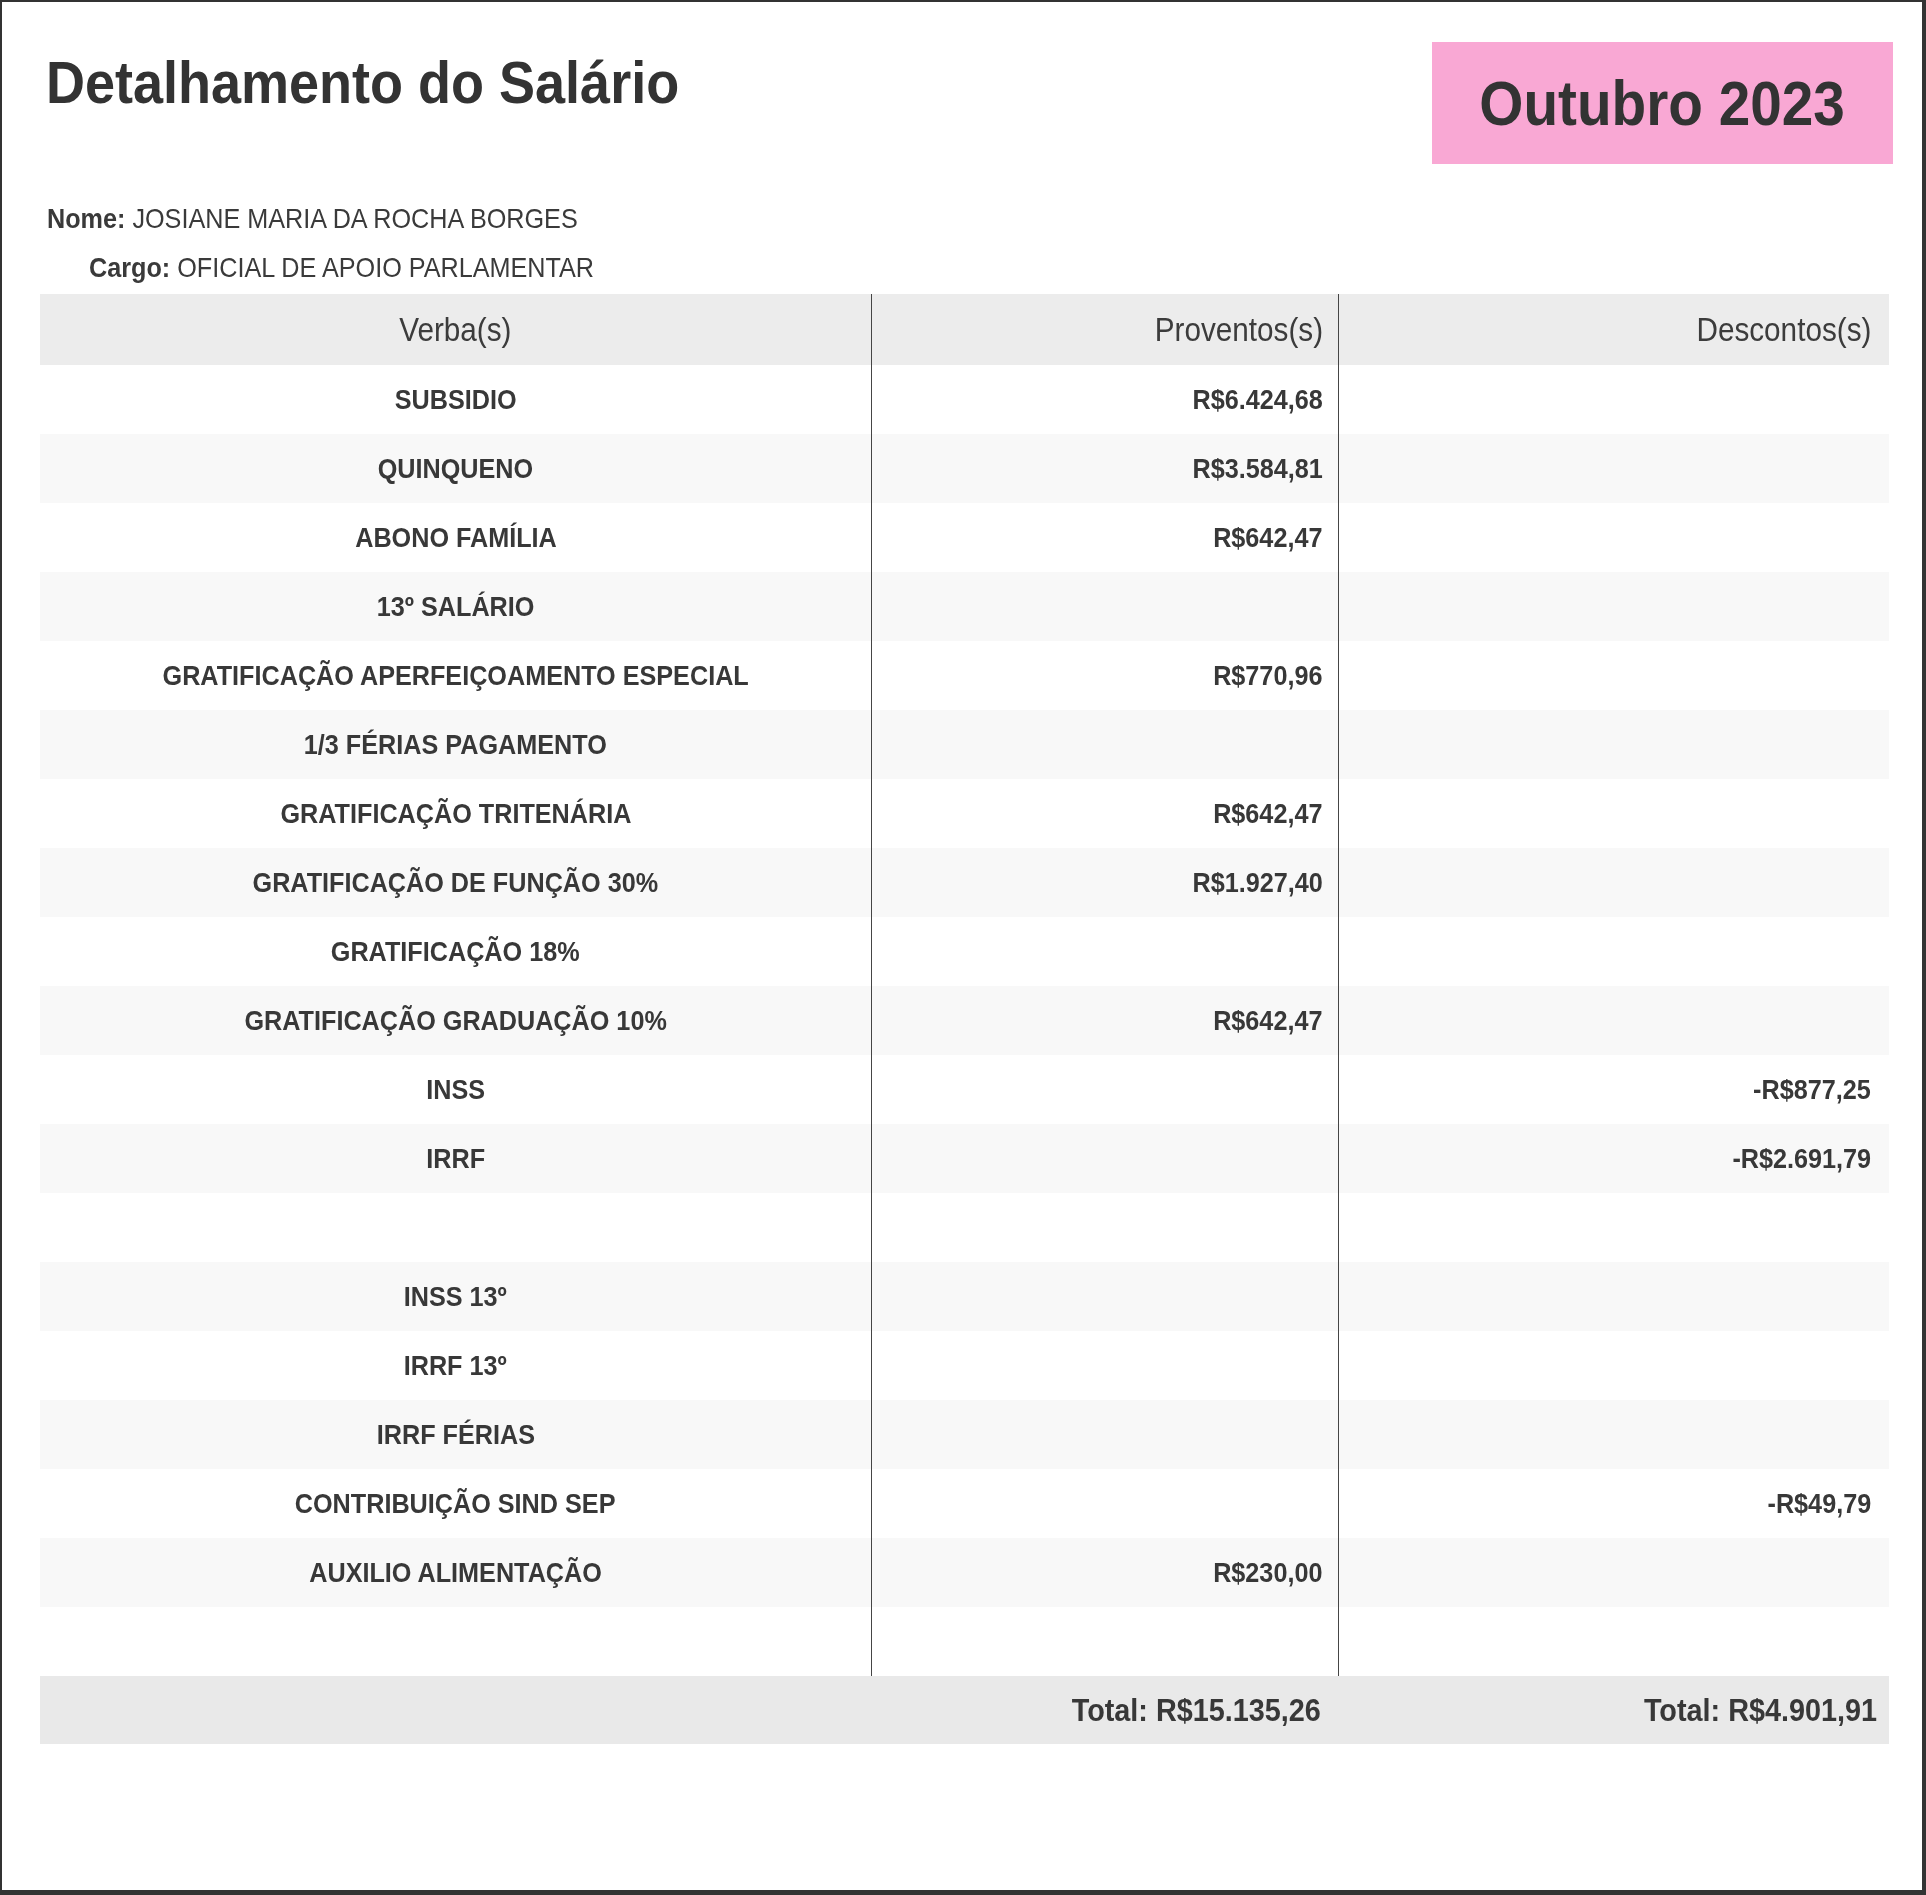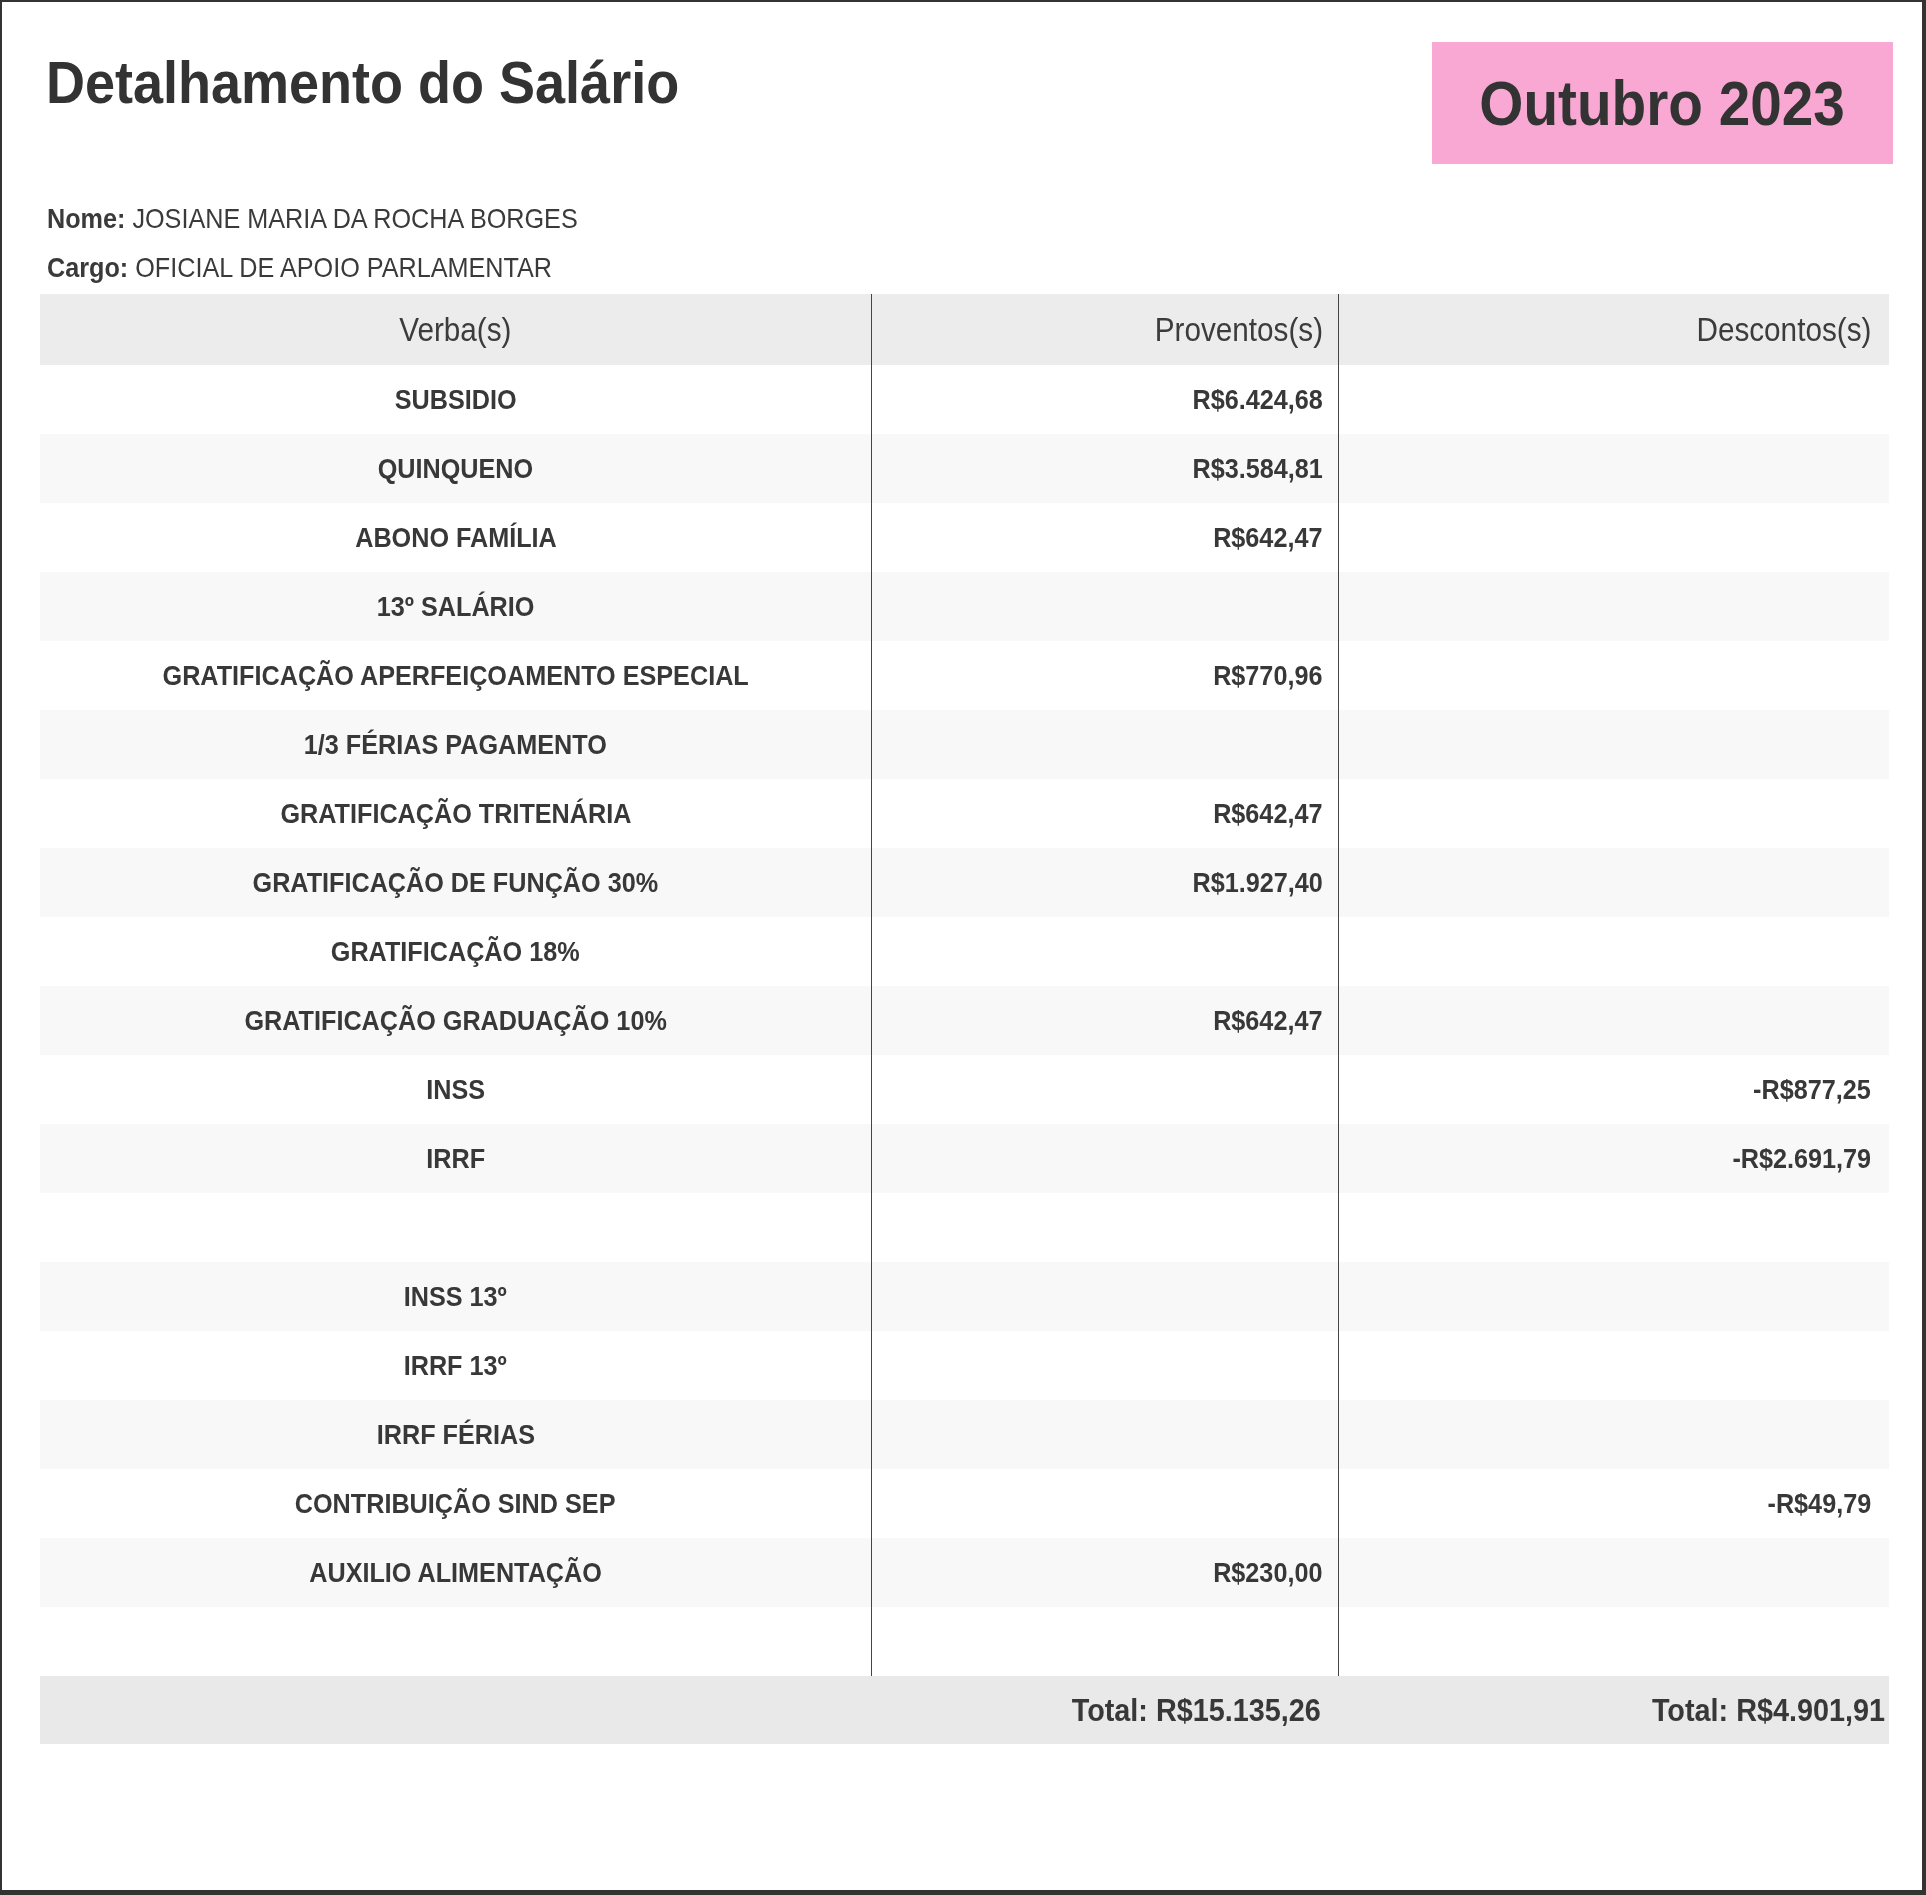--- a/index.html
+++ b/index.html
@@ -50,21 +50,21 @@
   }
 
   .emp-line {
     position: absolute;
     left: 45px;
     font-size: 28px;
     line-height: 1.15;
     color: #3a3a3a;
   }
   .emp-line.name { top: 201px; }
-  .emp-line.role { top: 250px; }
+  .emp-line.role { top: 250px; margin-left: 42px; }
   .emp-label { font-weight: bold; }
   .emp-value { font-weight: normal; }
 
   .salary-table {
     position: absolute;
     left: 38px;
     top: 292px;
     width: 1849px;
   }
 
@@ -96,21 +96,21 @@
 
   .total-row {
     display: flex;
     height: 68px;
     background: #e9e9e9;
     font-size: 32px;
     font-weight: bold;
     color: #383838;
   }
   .total-row .c2 { padding-right: 18px; }
-  .total-row .c3 { padding-right: 4px; }
+  .total-row .c3 { padding-right: 12px; }
 </style>
 </head>
 <body>
 
 <div class="page">
 
   <div class="page-title">
     <span class="cond ox-l">Detalhamento do Salário</span>
   </div>
 

